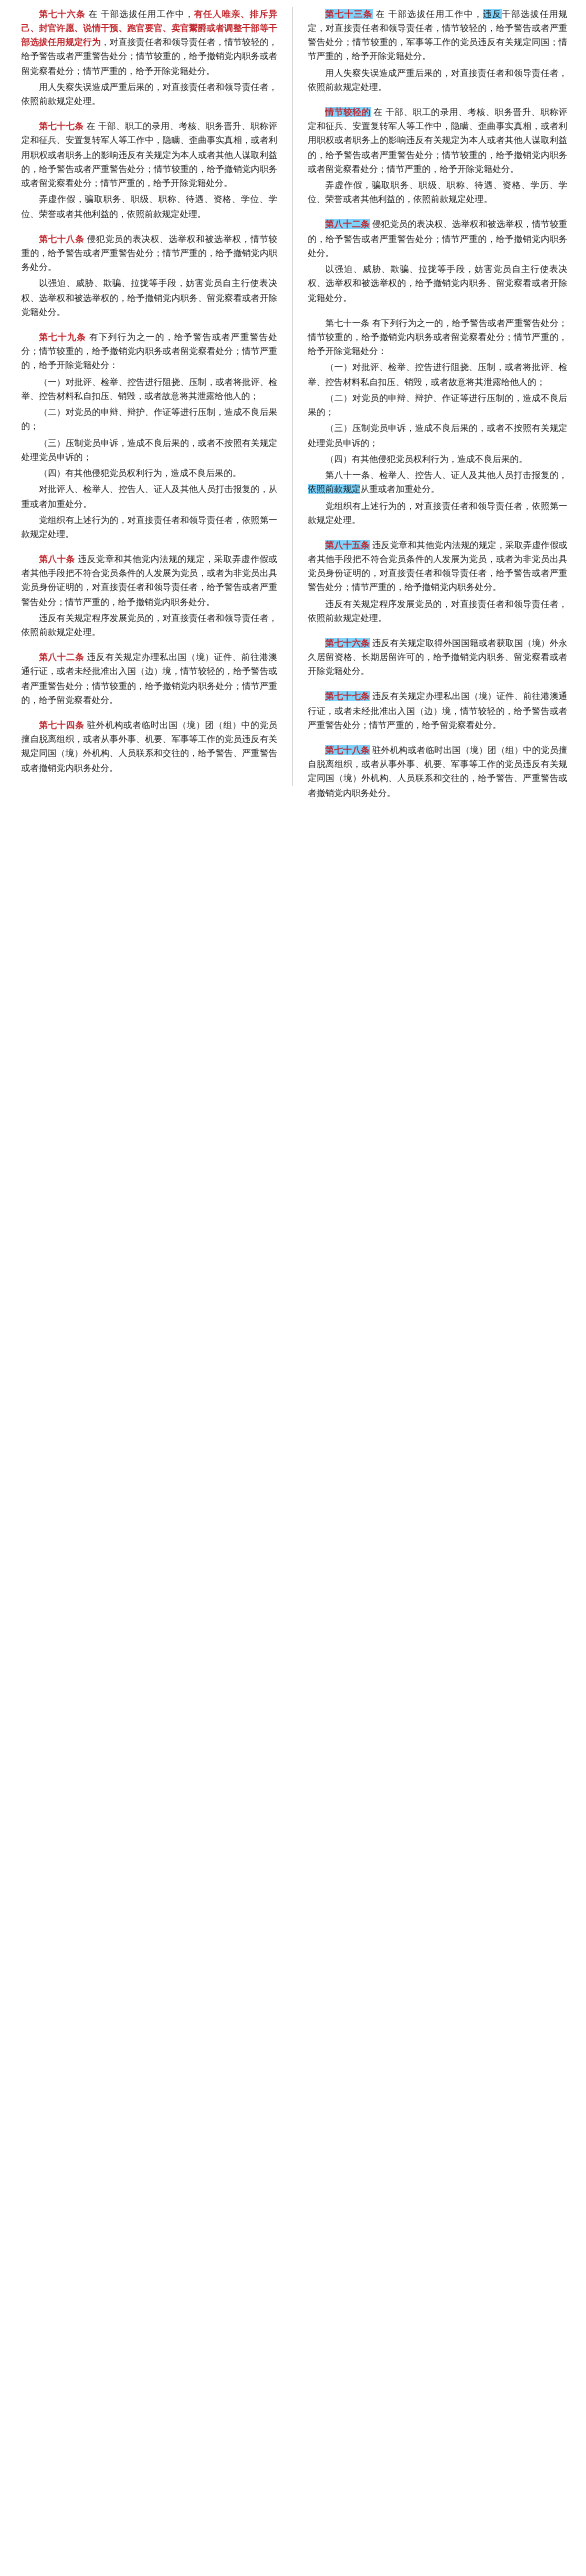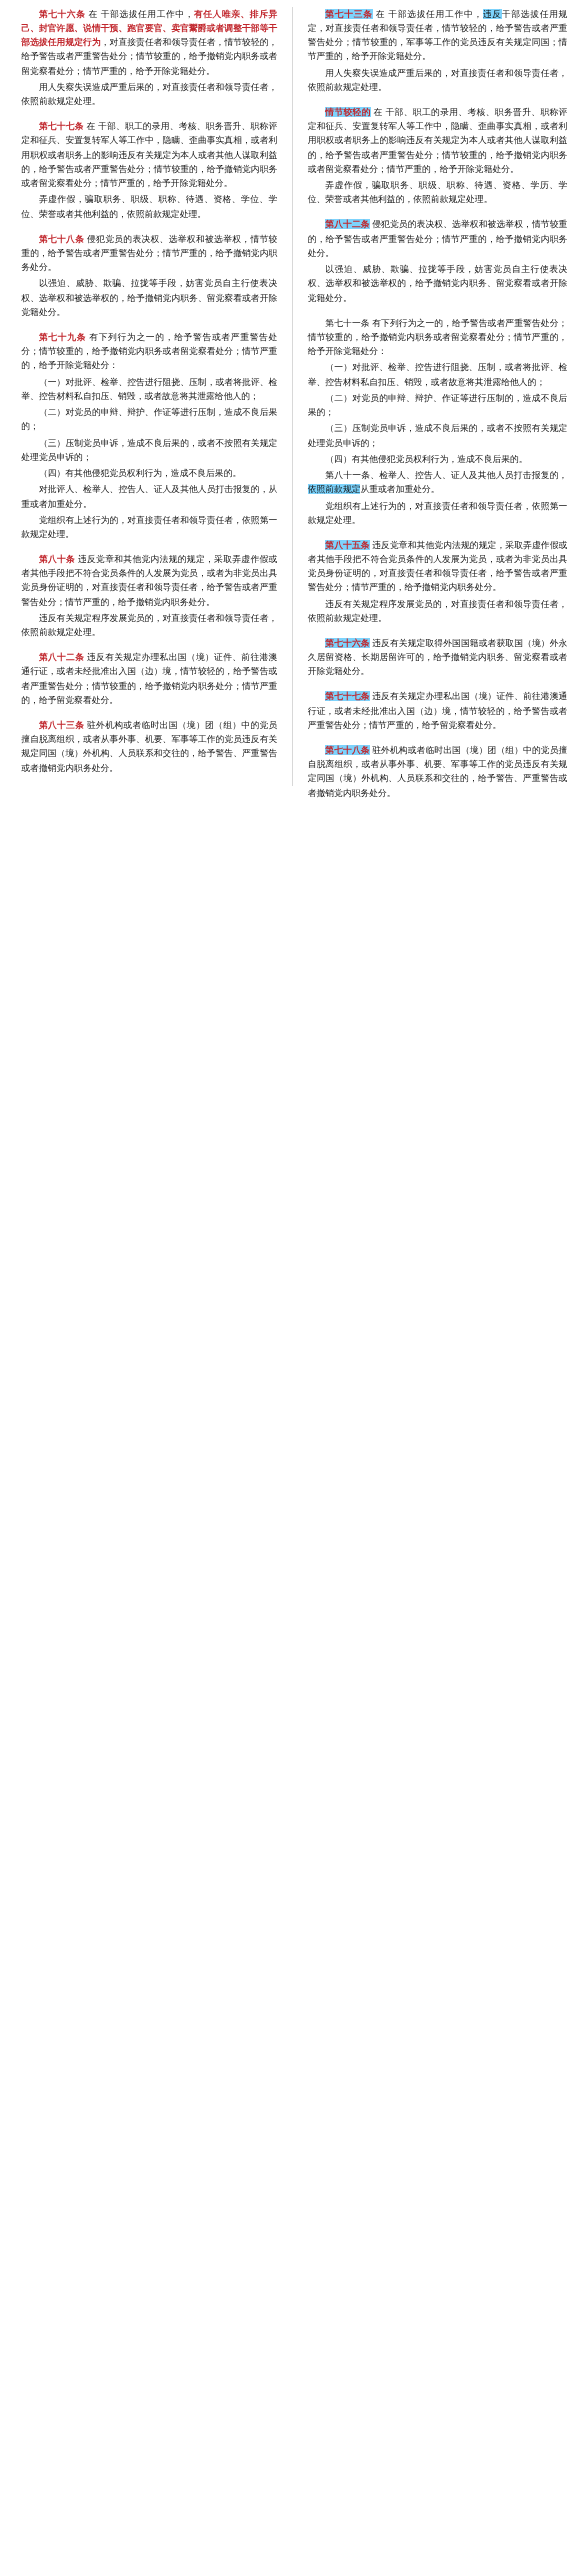--- a/index.html
+++ b/index.html
@@ -94,21 +94,21 @@
           <p class="para"><span>党组织有上述行为的，对直接责任者和领导责任者，依照第一款规定处理。</span></p>
         </div>
         <div class="article">
           <p class="para first"><span class="art-title">第八十条</span> <span>违反党章和其他党内法规的规定，采取弄虚作假或者其他手段把不符合党员条件的人发展为党员，或者为非党员出具党员身份证明的，对直接责任者和领导责任者，给予警告或者严重警告处分；情节严重的，给予撤销党内职务处分。</span></p>
           <p class="para"><span>违反有关规定程序发展党员的，对直接责任者和领导责任者，依照前款规定处理。</span></p>
         </div>
         <div class="article">
           <p class="para first"><span class="art-title">第八十二条</span> <span>违反有关规定办理私出国（境）证件、前往港澳通行证，或者未经批准出入国（边）境，情节较轻的，给予警告或者严重警告处分；情节较重的，给予撤销党内职务处分；情节严重的，给予留党察看处分。</span></p>
         </div>
         <div class="article">
-          <p class="para first"><span class="art-title">第八十三条</span> <span>驻外机构或者临时出国（境）团（组）中的党员擅自脱离组织，或者从事外事、机要、军事等工作的党员违反有关规定同国（境）外机构、人员联系和交往的，给予警告、严重警告或者撤销党内职务处分。</span></p>
+          <p class="para first"><span class="art-title">第七十四条</span> <span>驻外机构或者临时出国（境）团（组）中的党员擅自脱离组织，或者从事外事、机要、军事等工作的党员违反有关规定同国（境）外机构、人员联系和交往的，给予警告、严重警告或者撤销党内职务处分。</span></p>
         </div>
       </div>
     <div class="col col-right" id="col-right">
         <div class="article">
           <p class="para first"><span class="art-title hl-yellow">第七十三条</span> <span>在 干部选拔任用工作中，</span><span class="hl-yellow">违反</span><span>干部选拔任用规定，对直接责任者和领导责任者，情节较轻的，给予警告或者严重警告处分；情节较重的，军事等工作的党员违反有关规定同国；情节严重的，给予开除党籍处分。</span></p>
           <p class="para"><span>用人失察失误造成严重后果的，对直接责任者和领导责任者，依照前款规定处理。</span></p>
         </div>
         <div class="article">
           <p class="para first"><span class="art-title hl-yellow">情节较轻的</span> <span>在 干部、职工的录用、考核、职务晋升、职称评定和征兵、安置复转军人等工作中，隐瞒、歪曲事实真相，或者利用职权或者职务上的影响违反有关规定为本人或者其他人谋取利益的，给予警告或者严重警告处分；情节较重的，给予撤销党内职务或者留党察看处分；情节严重的，给予开除党籍处分。</span></p>
           <p class="para"><span>弄虚作假，骗取职务、职级、职称、待遇、资格、学历、学位、荣誉或者其他利益的，依照前款规定处理。</span></p>

